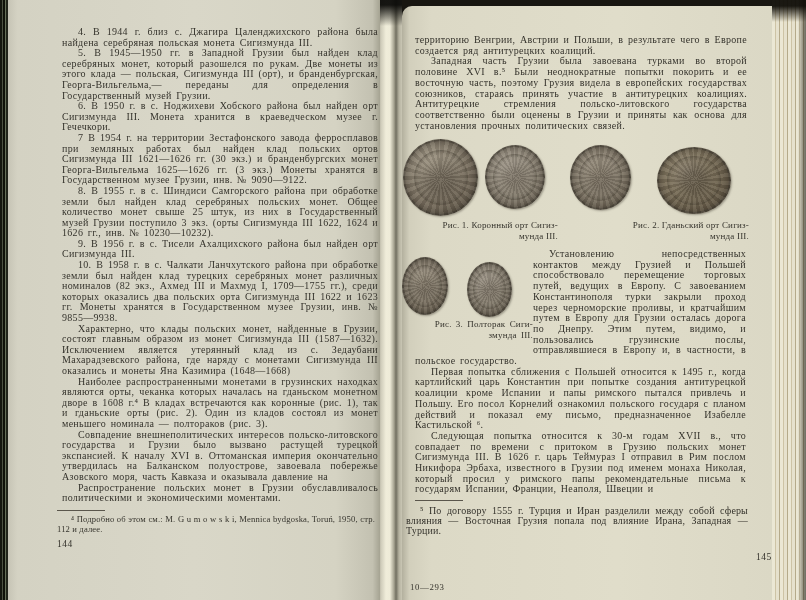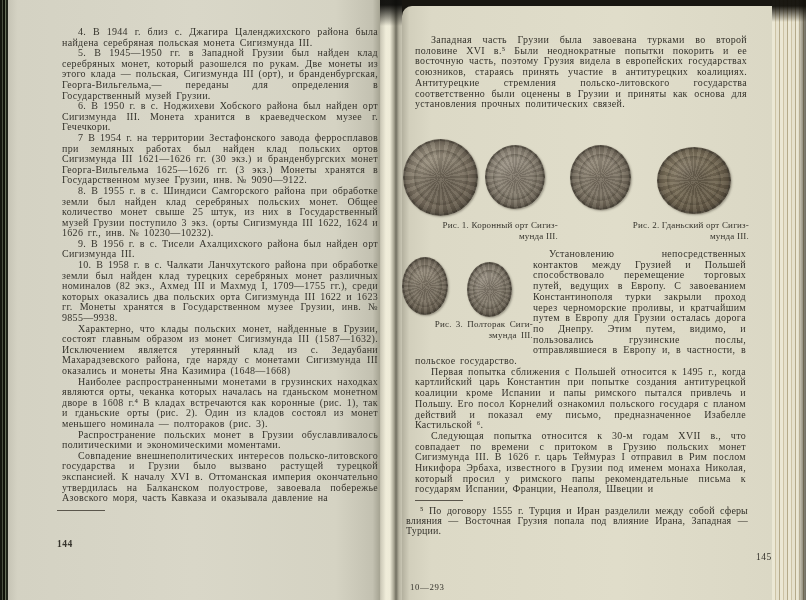--- a/index.html
+++ b/index.html
@@ -48,21 +48,21 @@
   p.noindent { text-indent: 0; }
 
   .fn-rule { position: absolute; height: 1px; background: #5a564c; width: 48px; }
   .fn-rule-left { left: 49px; top: 510px; }
   .fn-left {
     position: absolute; left: 49px; top: 515px; width: 318px;
     font-size: 8.6px; line-height: 9.8px; text-align: justify;
     text-indent: 14px; letter-spacing: 0.15px;
   }
   .pagenum { font-size: 9.5px; letter-spacing: 0.5px; }
-  .pagenum-left { position: absolute; left: 49px; top: 539px; font-weight: bold; }
+  .pagenum-left { position: absolute; left: 49px; top: 539px; }
 
   .textblock-right-top {
     position: absolute; left: 13px; top: 29px; width: 332px;
     font-size: 10px; line-height: 10.7px; text-align: justify;
     letter-spacing: 0.3px; word-spacing: 1.8px;
   }
   .fig-row { position: absolute; left: 0; top: 128px; width: 348px; height: 114px; }
   .figcap {
     position: absolute; top: 86px;
     font-size: 9px; line-height: 10.5px; text-align: right; letter-spacing: 0.2px;
@@ -136,29 +136,31 @@
   <div class="textblock-left">
     <p class="para">4. В 1944 г. близ с. Джагира Цаленджихского района была найдена серебряная польская монета Сигизмунда III.</p>
     <p class="para">5. В 1945—1950 гг. в Западной Грузии был найден клад серебряных монет, который разошелся по рукам. Две монеты из этого клада — польская, Сигизмунда III (орт), и бранденбургская, Георга-Вильгельма,— переданы для определения в Государственный музей Грузии.</p>
     <p class="para">6. В 1950 г. в с. Ноджихеви Хобского района был найден орт Сигизмунда III. Монета хранится в краеведческом музее г. Гечечкори.</p>
     <p class="para">7 В 1954 г. на территории Зестафонского завода ферросплавов при земляных работах был найден клад польских ортов Сигизмунда III 1621—1626 гг. (30 экз.) и бранденбургских монет Георга-Вильгельма 1625—1626 гг. (3 экз.) Монеты хранятся в Государственном музее Грузии, инв. № 9090—9122.</p>
     <p class="para">8. В 1955 г. в с. Шиндиси Самгорского района при обработке земли был найден клад серебряных польских монет. Общее количество монет свыше 25 штук, из них в Государственный музей Грузии поступило 3 экз. (орты Сигизмунда III 1622, 1624 и 1626 гг., инв. № 10230—10232).</p>
     <p class="para">9. В 1956 г. в с. Тисели Ахалцихского района был найден орт Сигизмунда III.</p>
     <p class="para">10. В 1958 г. в с. Чалкати Ланчхутского района при обработке земли был найден клад турецких серебряных монет различных номиналов (82 экз., Ахмед III и Махмуд I, 1709—1755 гг.), среди которых оказались два польских орта Сигизмунда III 1622 и 1623 гг. Монеты хранятся в Государственном музее Грузии, инв. № 9855—9938.</p>
     <p class="para">Характерно, что клады польских монет, найденные в Грузии, состоят главным образом из монет Сигизмунда III (1587—1632). Исключением является утерянный клад из с. Зедаубани Махарадзевского района, где наряду с монетами Сигизмунда III оказались и монеты Яна Казимира (1648—1668)</p>
     <p class="para">Наиболее распространенными монетами в грузинских находках являются орты, чеканка которых началась на гданьском монетном дворе в 1608 г.⁴ В кладах встречаются как коронные (рис. 1), так и гданьские орты (рис. 2). Один из кладов состоял из монет меньшего номинала — полтораков (рис. 3).</p>
+    <p class="para">Совпадение внешнеполитических интересов польско-литовского государства и Грузии было вызвано растущей турецкой экспансией. К началу XVI в. Оттоманская империя окончательно утвердилась на Балканском полуострове, завоевала побережье Азовского моря, часть Кавказа и оказывала давление на</p>
     <p class="para">Распространение польских монет в Грузии обуславливалось политическими и экономическими моментами.</p>
-    <p class="para">Совпадение внешнеполитических интересов польско-литовского государства и Грузии было вызвано растущей турецкой экспансией. К началу XVI в. Оттоманская империя окончательно утвердилась на Балканском полуострове, завоевала побережье Азовского моря, часть Кавказа и оказывала давление на</p>
   </div>
   <div class="fn-rule fn-rule-left"></div>
+  <div class="fn-left">⁴ Подробно об этом см.: M. G u m o w s k i, Mennica bydgoska, Toruń, 1950, стр. 112 и далее.</div>
   <div class="pagenum pagenum-left">144</div>
 </div>
 
 <div class="page page-right">
   <div class="textblock-right-top">
+    <p class="para noindent">территорию Венгрии, Австрии и Польши, в результате чего в Европе создается ряд антитурецких коалиций.</p>
     <p class="para">Западная часть Грузии была завоевана турками во второй половине XVI в.⁵ Были неоднократные попытки покорить и ее восточную часть, поэтому Грузия видела в европейских государствах союзников, стараясь принять участие в антитурецких коалициях. Антитурецкие стремления польско-литовского государства соответственно были оценены в Грузии и приняты как основа для установления прочных политических связей.</p>
   </div>
 
   <div class="fig-row">
     <div class="coin tone-a coin-f1-1"></div>
     <div class="coin tone-b coin-f1-2"></div>
     <div class="coin tone-c coin-f2-1"></div>
     <div class="coin tone-d coin-f2-2"></div>
     <div class="figcap figcap1">
       <div>Рис. 1. Коронный орт Сигиз-</div>

